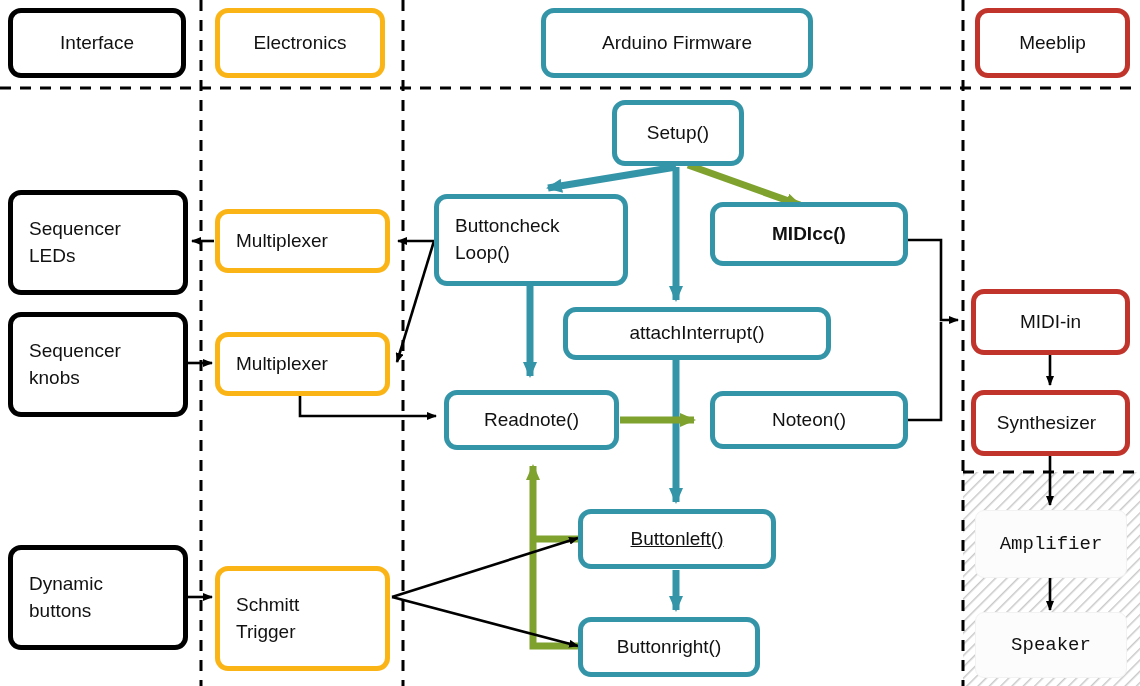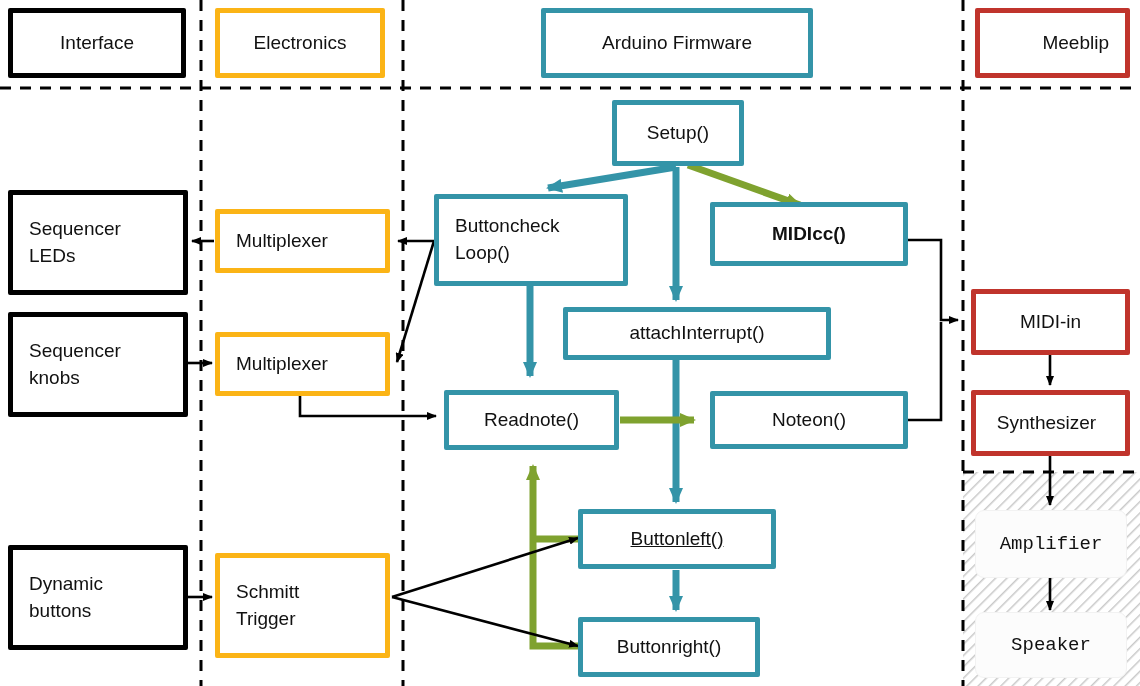--- a/index.html
+++ b/index.html
@@ -1,21 +1,21 @@
 <!DOCTYPE html>
 <html><head>
 <meta charset="utf-8">
 <style>
   html,body{margin:0;padding:0;background:#ffffff;}
   body{font-family:"Liberation Sans",sans-serif;}
   #stage{position:relative;width:1140px;height:686px;background:#ffffff;overflow:hidden;}
   #svg-layer{position:absolute;left:0;top:0;width:1140px;height:686px;}
   .node{position:absolute;box-sizing:border-box;display:flex;flex-direction:column;
         align-items:flex-start;justify-content:center;background:#ffffff;
-        border-radius:2px;padding:0 16px;color:#111111;font-size:19px;line-height:1.42;}
+        border-radius:13px;padding:0 16px;color:#111111;font-size:19px;line-height:1.42;}
   .node.c-center{align-items:center;}
   .node span{display:block;white-space:nowrap;}
   .black-box{border:5px solid #000000;}
   .orange-box{border:5px solid #FBB416;}
   .teal-box{border:5px solid #3494A8;}
   .red-box{border:5px solid #C0342C;}
   .ghost-box{border:1px solid #f2f2f2;background:#fcfcfc;border-radius:9px;font-family:Liberation Mono, monospace;}
   .hdr{font-size:19px;}
 </style>
 </head>
@@ -105,21 +105,21 @@
 
   <div class="node black-box c-center hdr" style="left:8px;top:8px;width:178px;height:70px;">
     <span>Interface</span>
   </div>
   <div class="node orange-box c-center hdr" style="left:215px;top:8px;width:170px;height:70px;">
     <span>Electronics</span>
   </div>
   <div class="node teal-box c-center hdr" style="left:541px;top:8px;width:272px;height:70px;">
     <span>Arduino Firmware</span>
   </div>
-  <div class="node red-box c-center hdr" style="left:975px;top:8px;width:155px;height:70px;align-items:flex-end;">
+  <div class="node red-box c-center hdr" style="left:975px;top:8px;width:155px;height:70px;">
     <span>Meeblip</span>
   </div>
 
   <div class="node black-box" style="left:8px;top:190px;width:180px;height:105px;">
     <span>Sequencer</span>
     <span>LEDs</span>
   </div>
   <div class="node black-box" style="left:8px;top:312px;width:180px;height:105px;">
     <span>Sequencer</span>
     <span>knobs</span>
@@ -128,21 +128,21 @@
     <span>Dynamic</span>
     <span>buttons</span>
   </div>
 
   <div class="node orange-box" style="left:215px;top:209px;width:175px;height:64px;">
     <span>Multiplexer</span>
   </div>
   <div class="node orange-box" style="left:215px;top:332px;width:175px;height:64px;">
     <span>Multiplexer</span>
   </div>
-  <div class="node orange-box" style="left:215px;top:553px;width:175px;height:105px;">
+  <div class="node orange-box" style="left:215px;top:566px;width:175px;height:105px;">
     <span>Schmitt</span>
     <span>Trigger</span>
   </div>
 
   <div class="node teal-box c-center" style="left:612px;top:100px;width:132px;height:66px;">
     <span>Setup()</span>
   </div>
   <div class="node teal-box" style="left:434px;top:194px;width:194px;height:92px;">
     <span>Buttoncheck</span>
     <span>Loop()</span>

